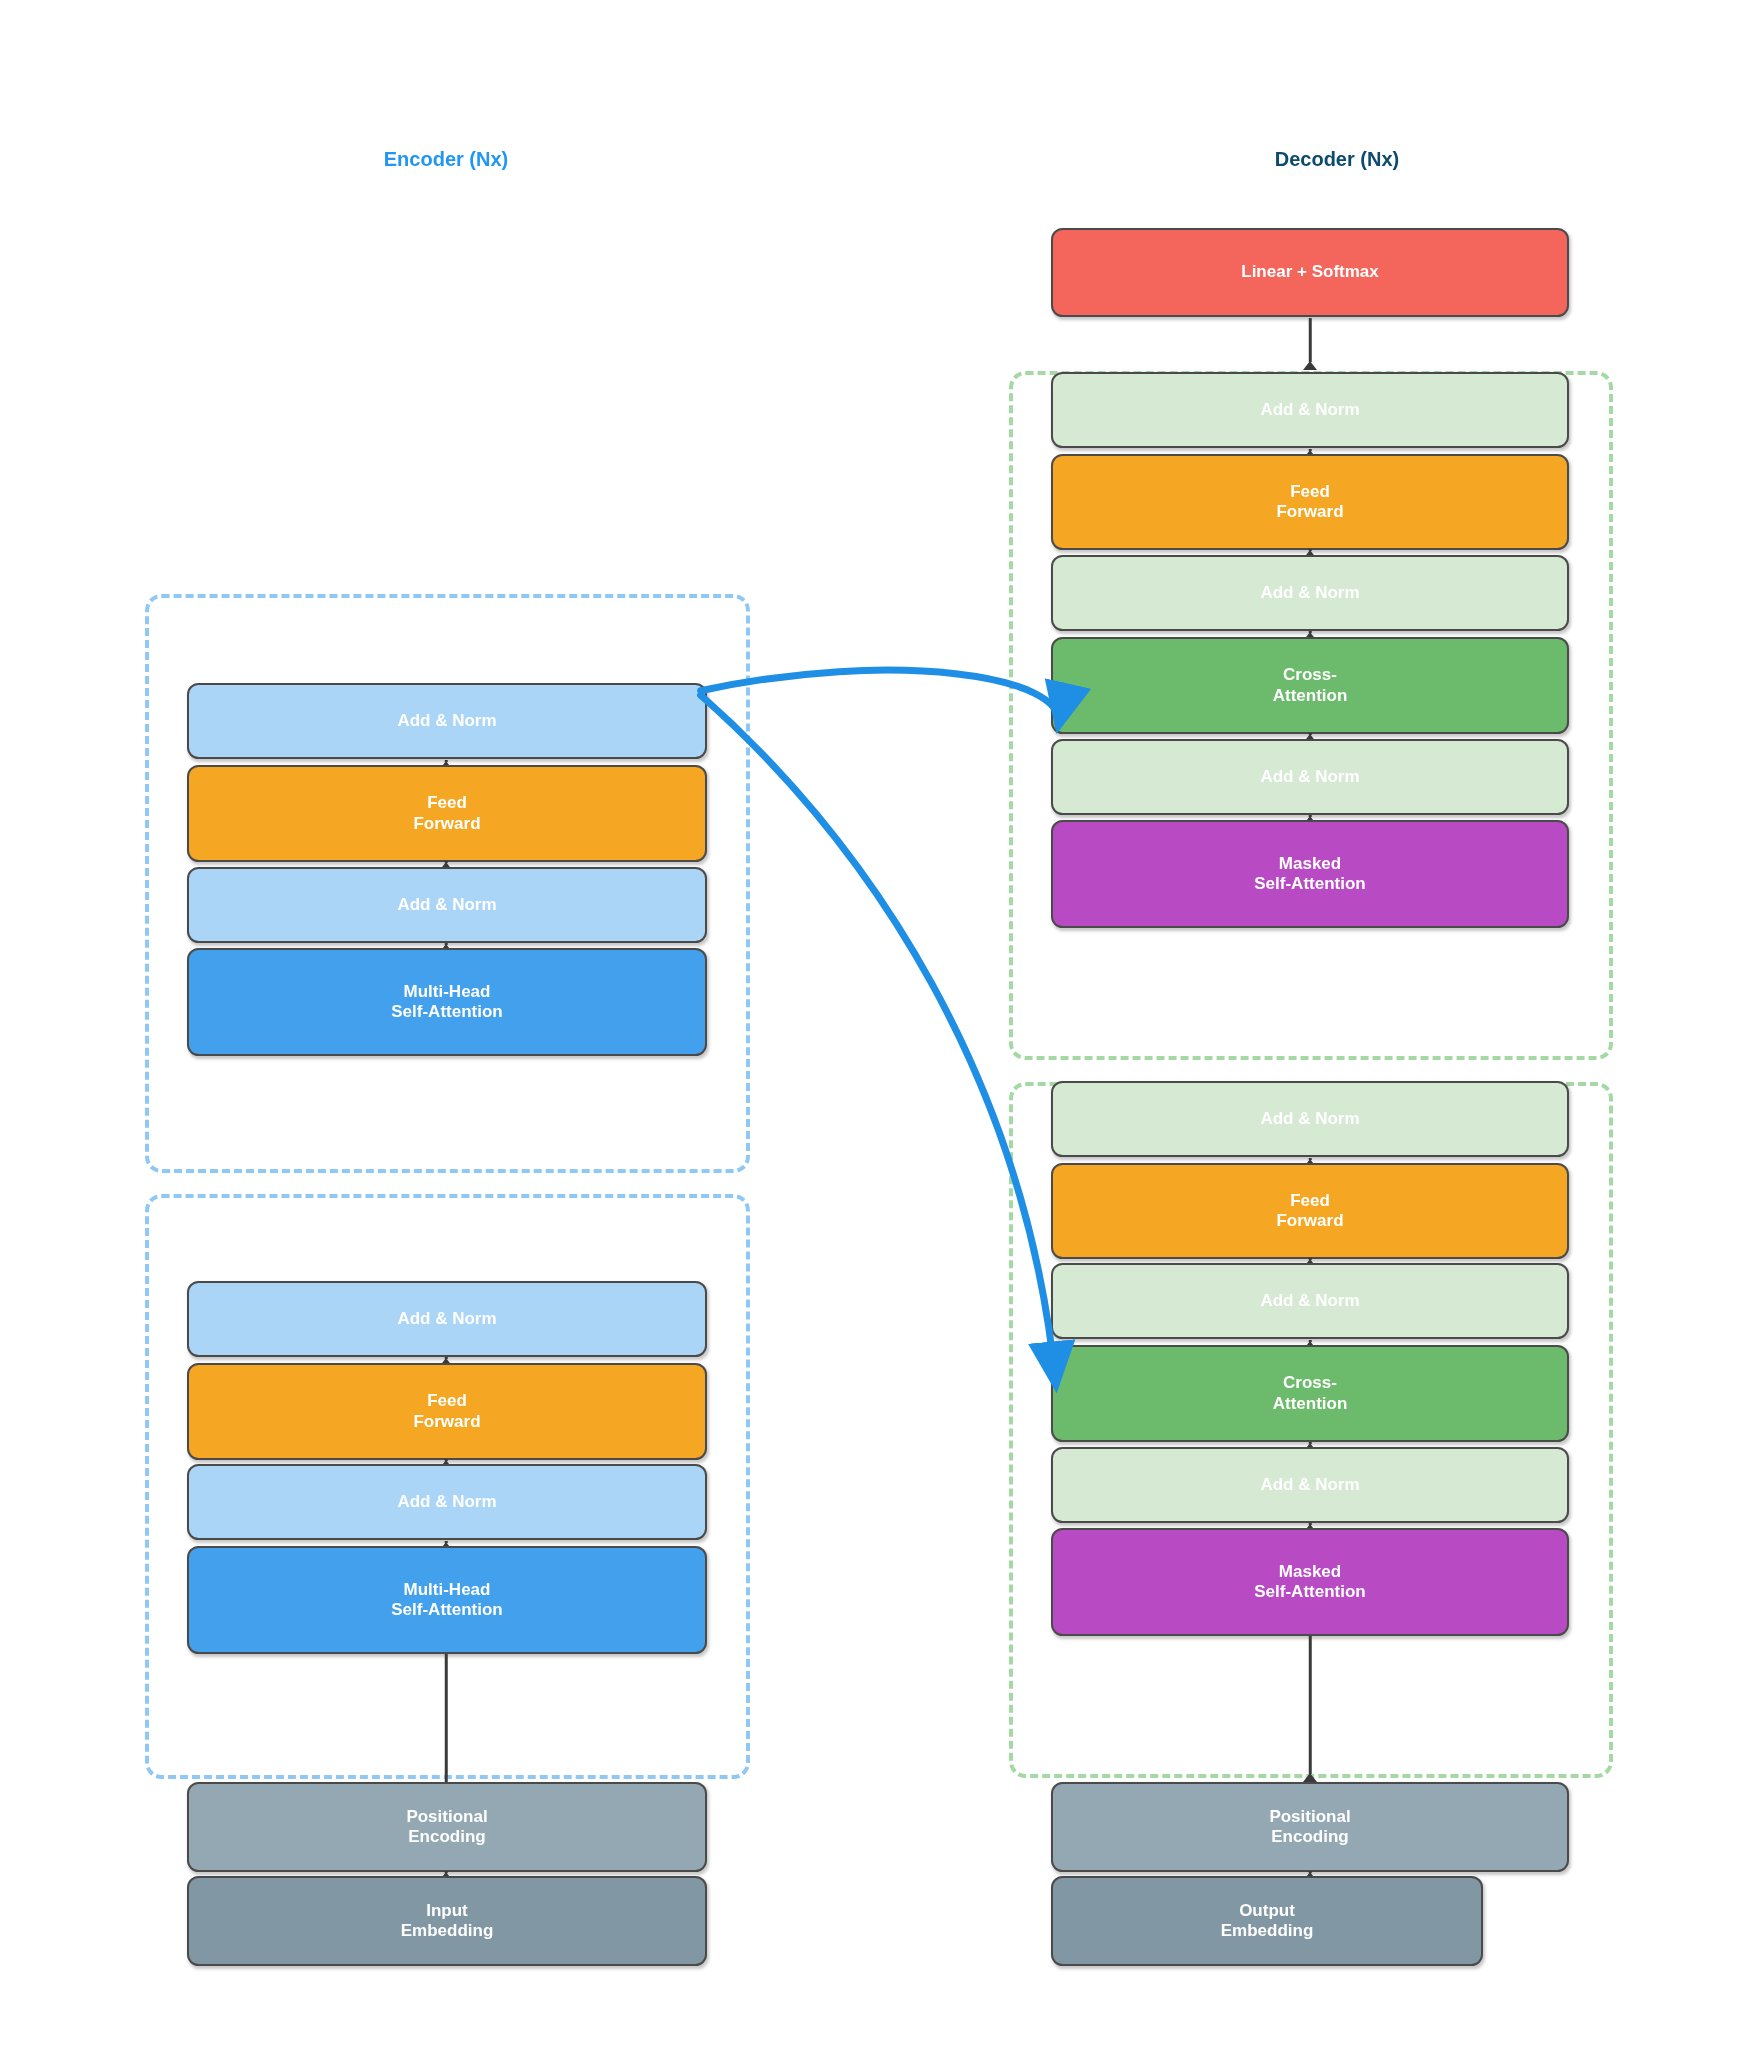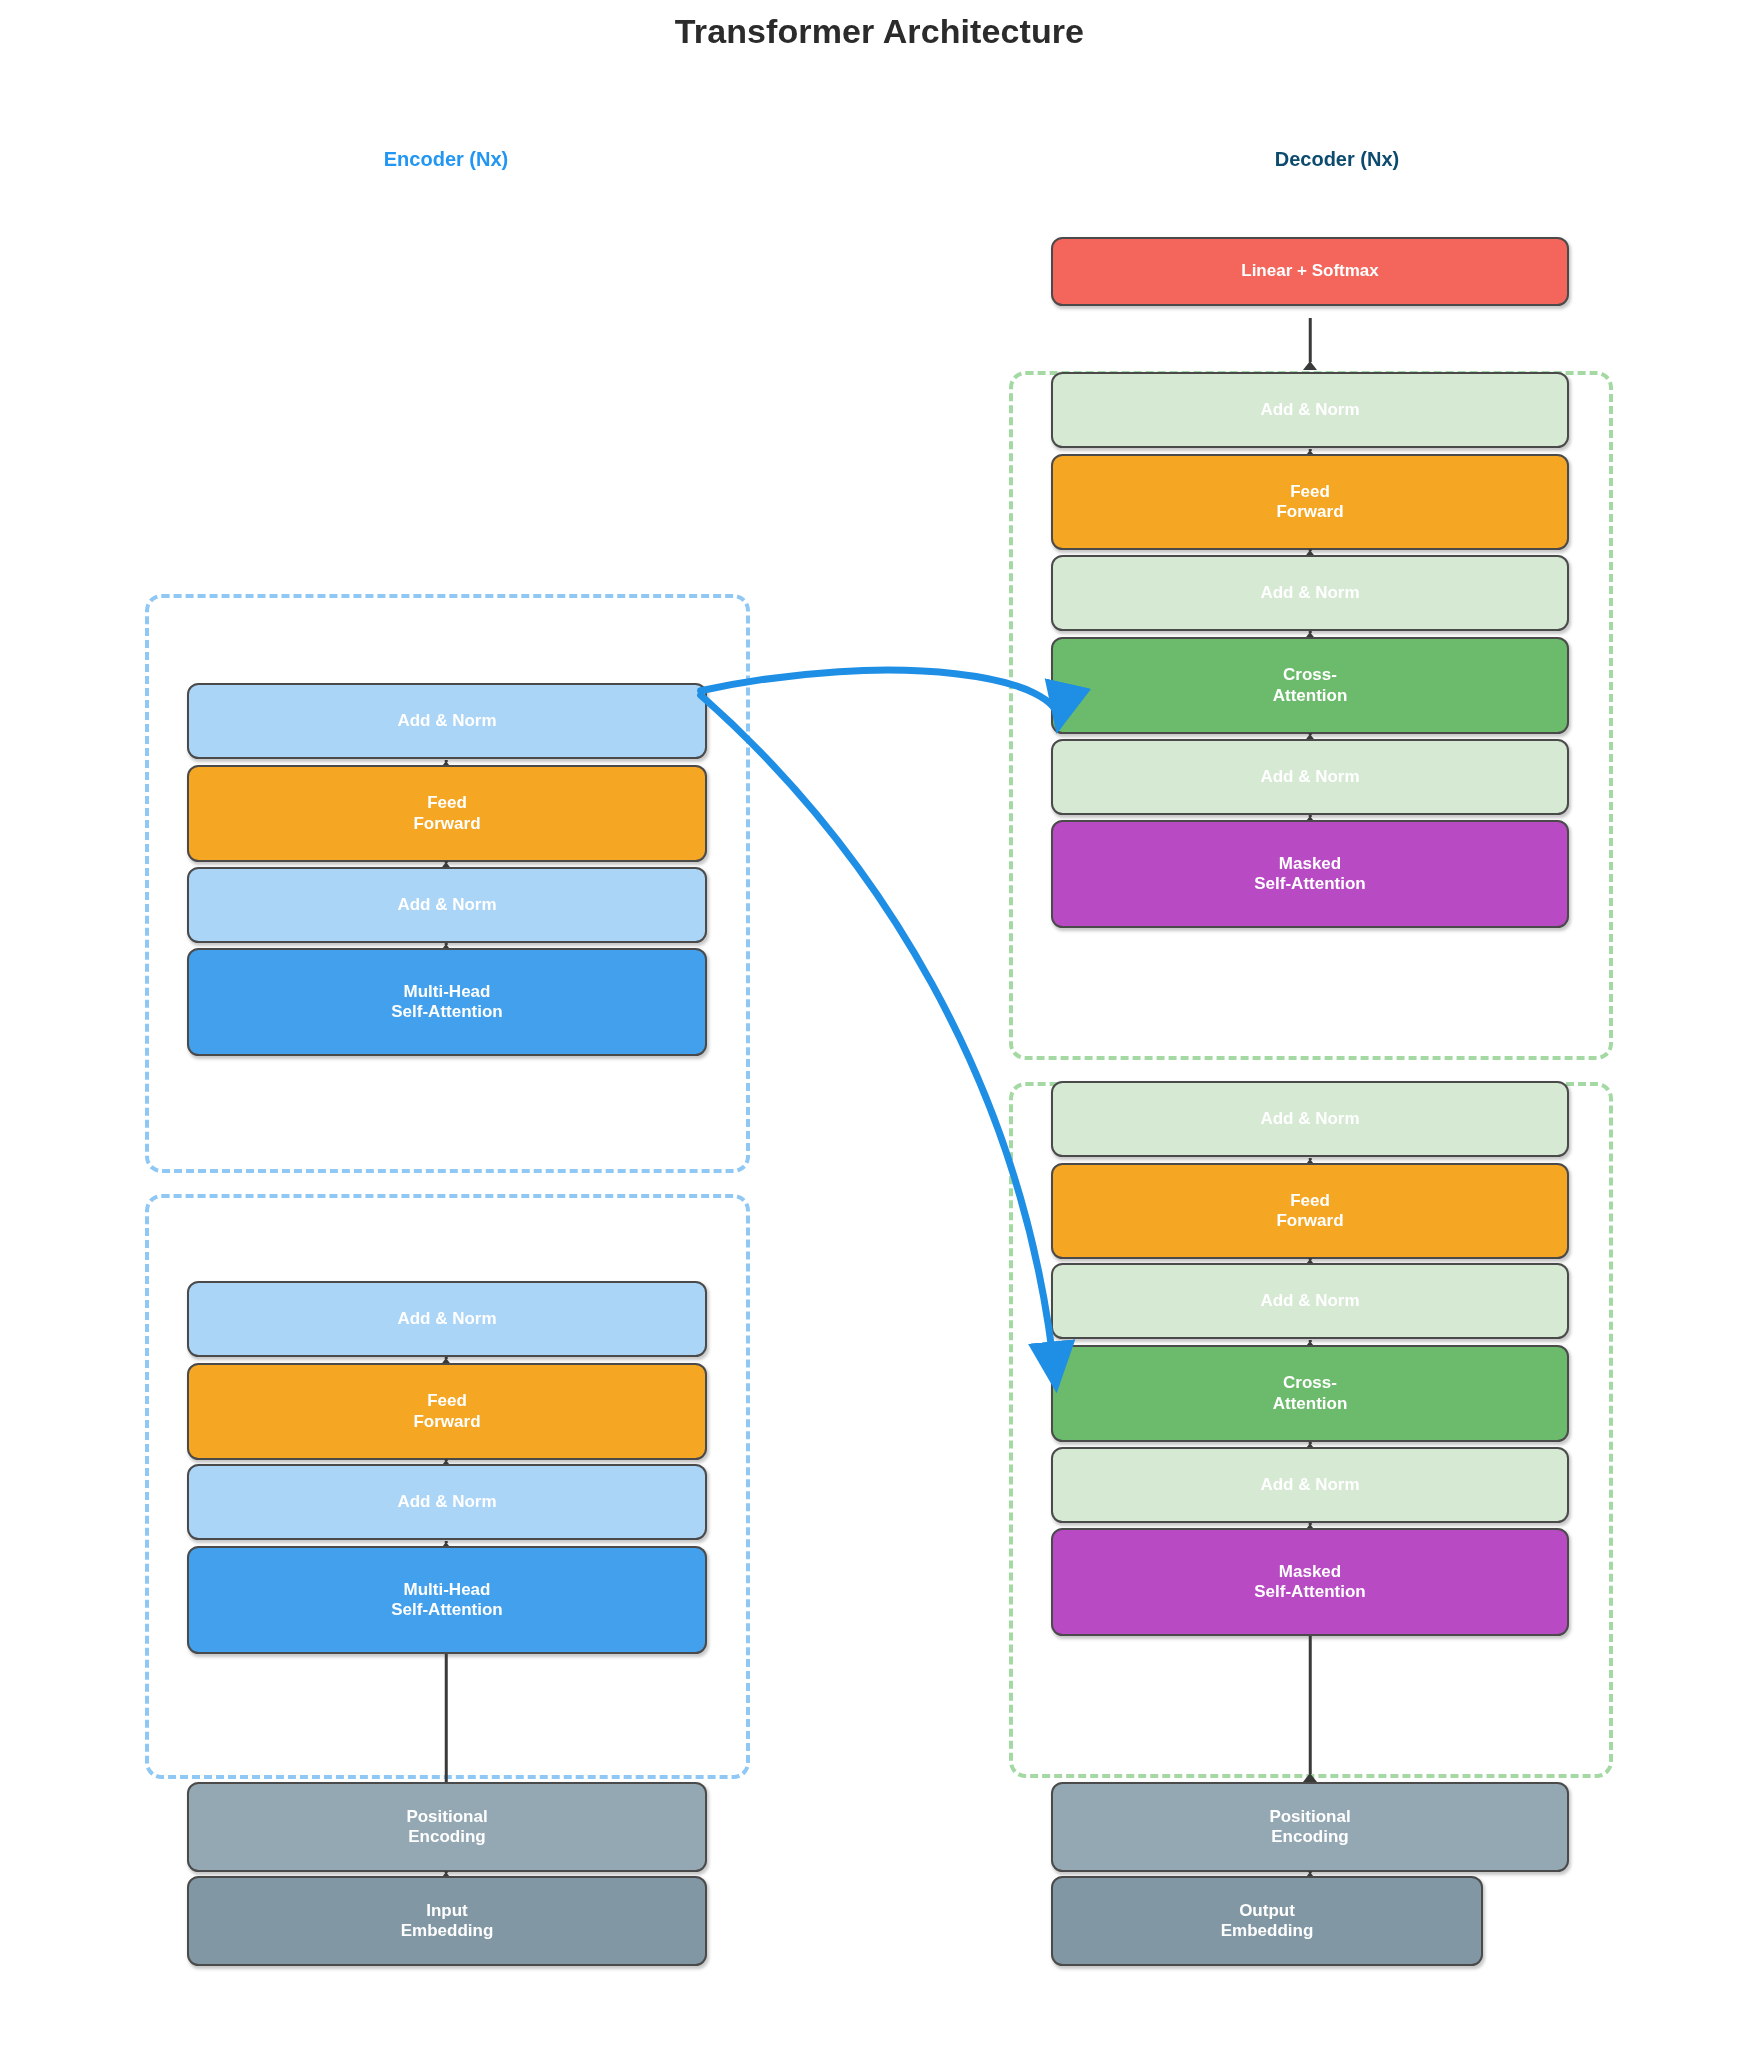--- a/index.html
+++ b/index.html
@@ -46,26 +46,25 @@
     border-bottom:9.6px solid #3a3a3a;
   }
 
   svg.overlay{position:absolute;left:0;top:0;width:1759px;height:2066px;pointer-events:none;}
 </style>
 </head>
 <body>
 
 <div id="page">
 
-  <div id="title">Transformer Architecture</div>
 
   <div id="enc-label" class="col-label">Encoder (Nx)</div>
   <div id="dec-label" class="col-label">Decoder (Nx)</div>
 
-  <div class="node" style="left:1051px;top:228px;width:518px;height:69px;background:#f4665c;margin-top:9px;">Linear + Softmax</div>
+  <div class="node" style="left:1051px;top:228px;width:518px;height:89px;background:#f4665c;">Linear + Softmax</div>
 
   <div class="arrow-v" style="left:1310px;top:318px;height:52px;">
       <i></i>
       <b></b>
     </div>
 
   <div class="dashed dec" style="left:1009px;top:371px;width:604px;height:689px;"></div>
 
   <div class="node" style="left:1051px;top:372px;width:518px;height:76px;background:#d5e9d3;">Add &amp; Norm</div>
   <div class="arrow-v" style="left:1310px;top:449px;height:10.2px;">

